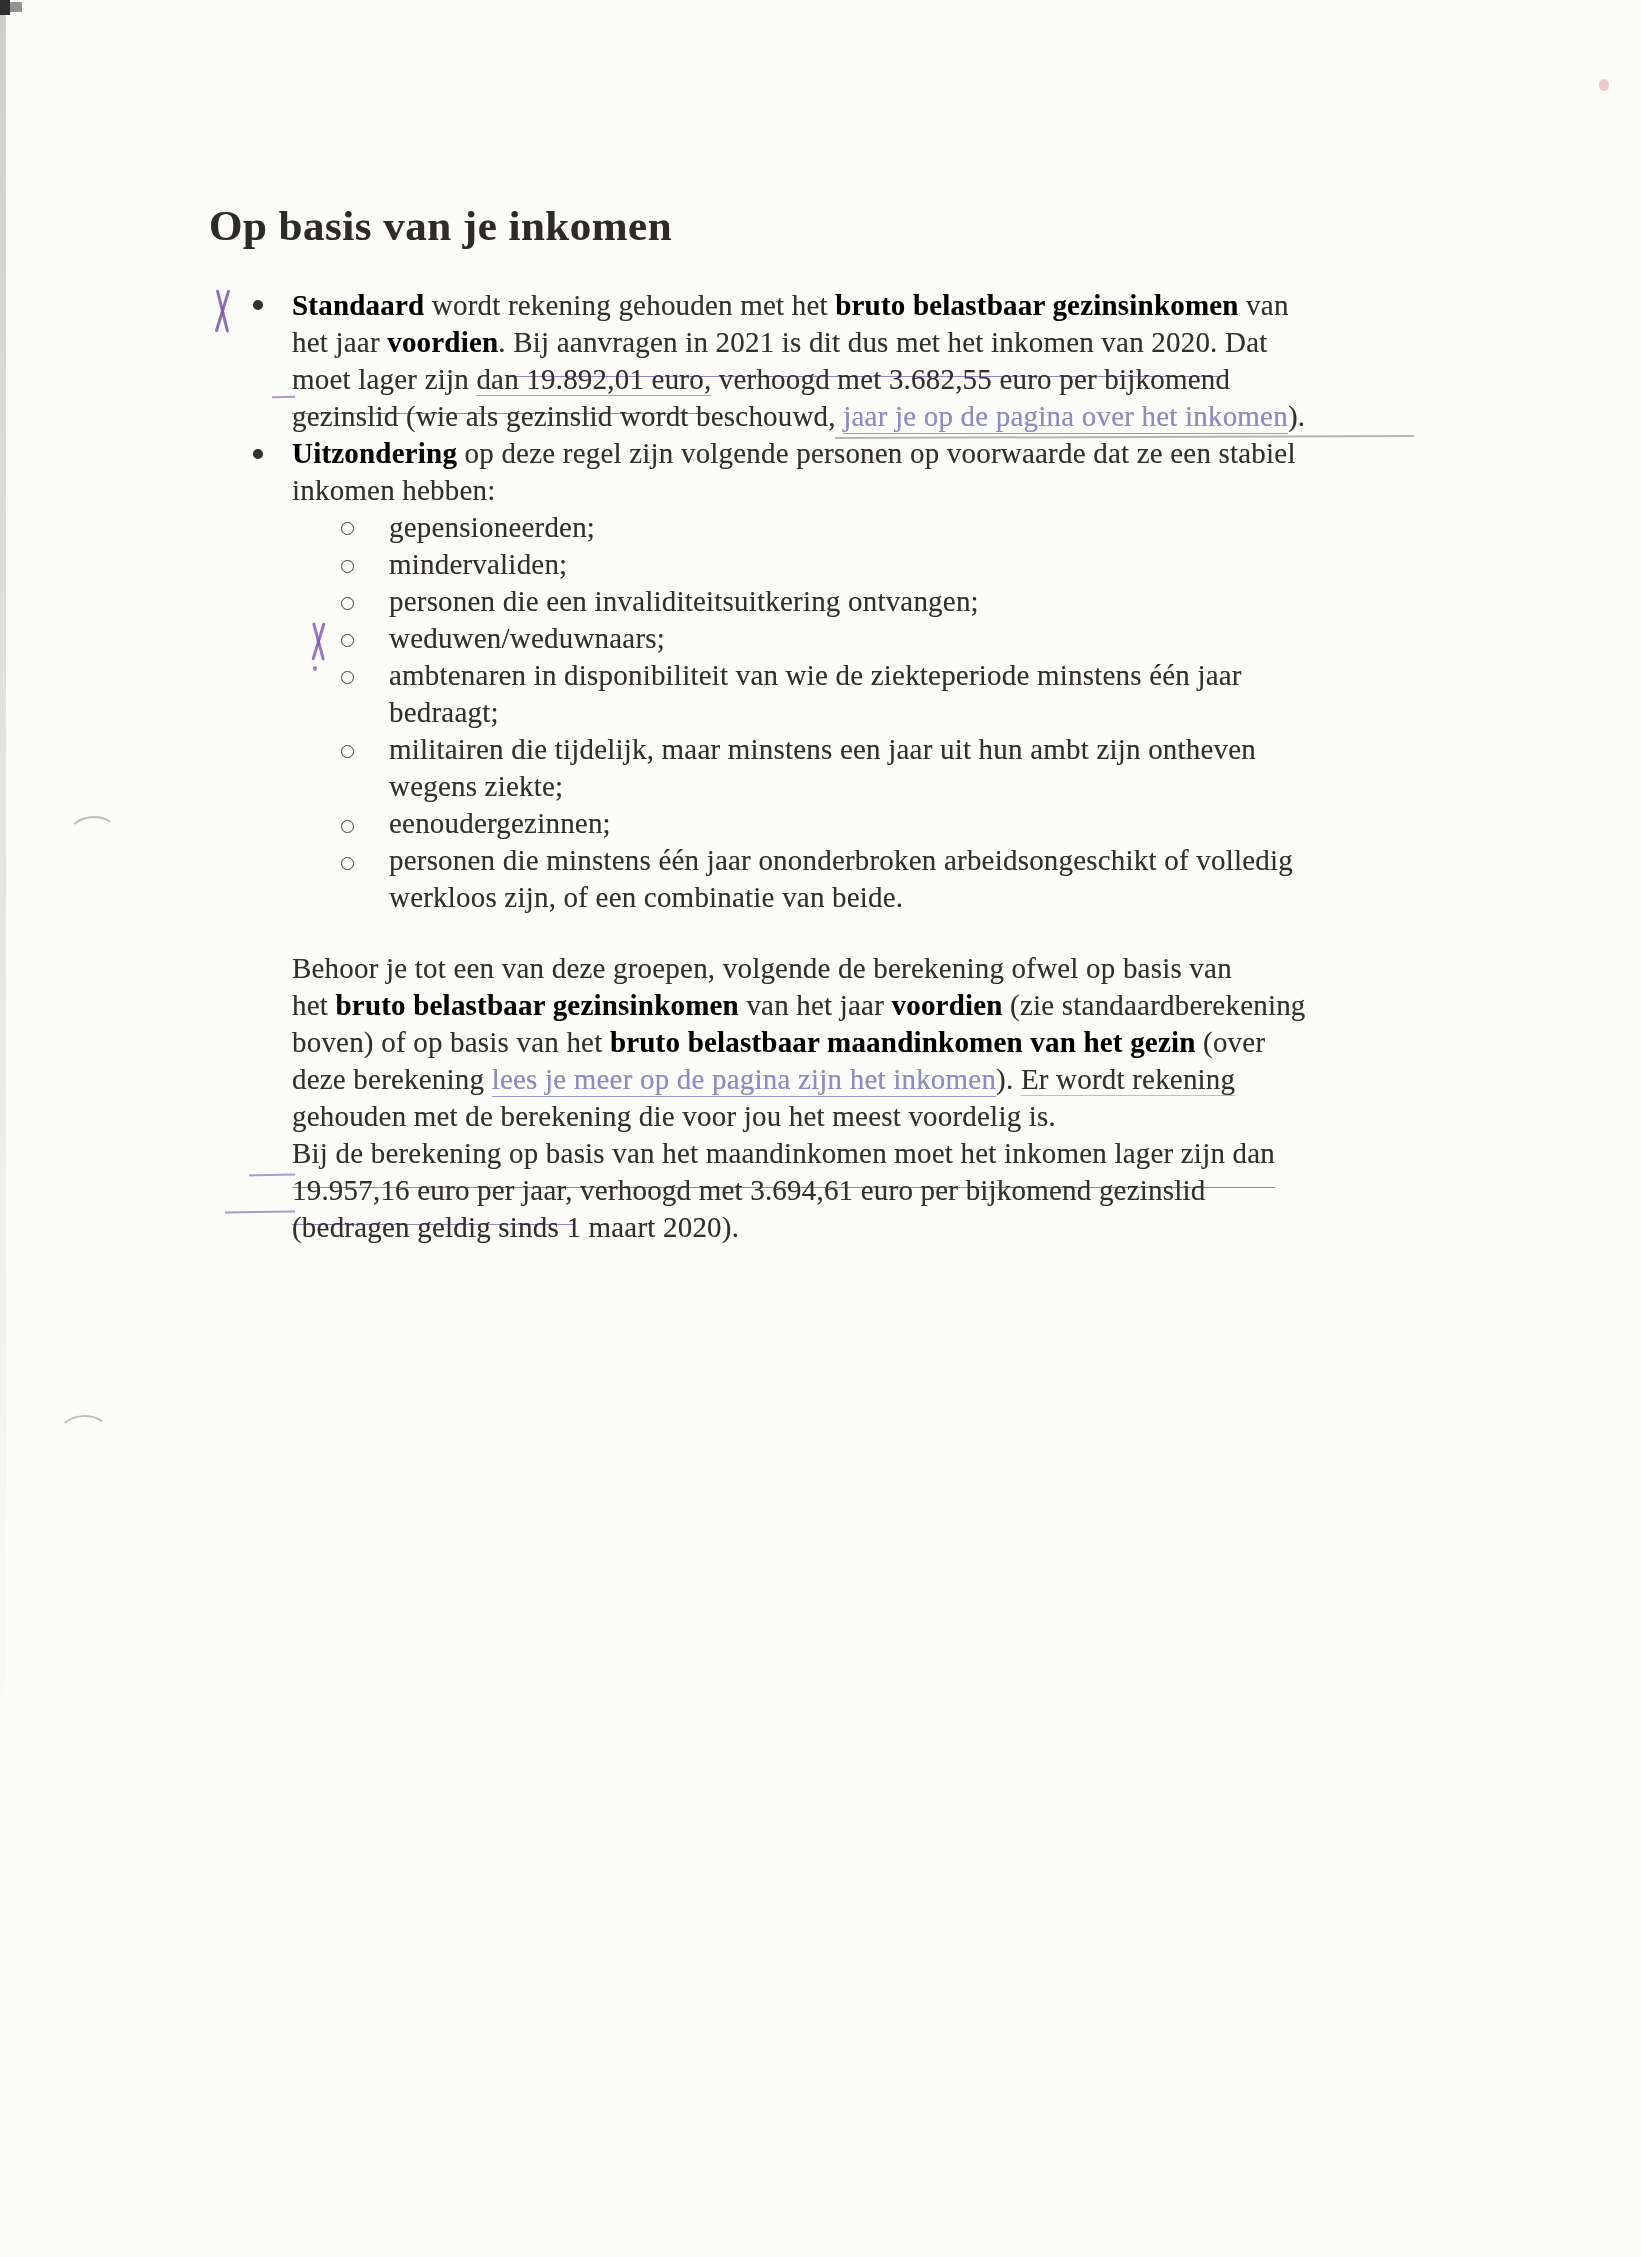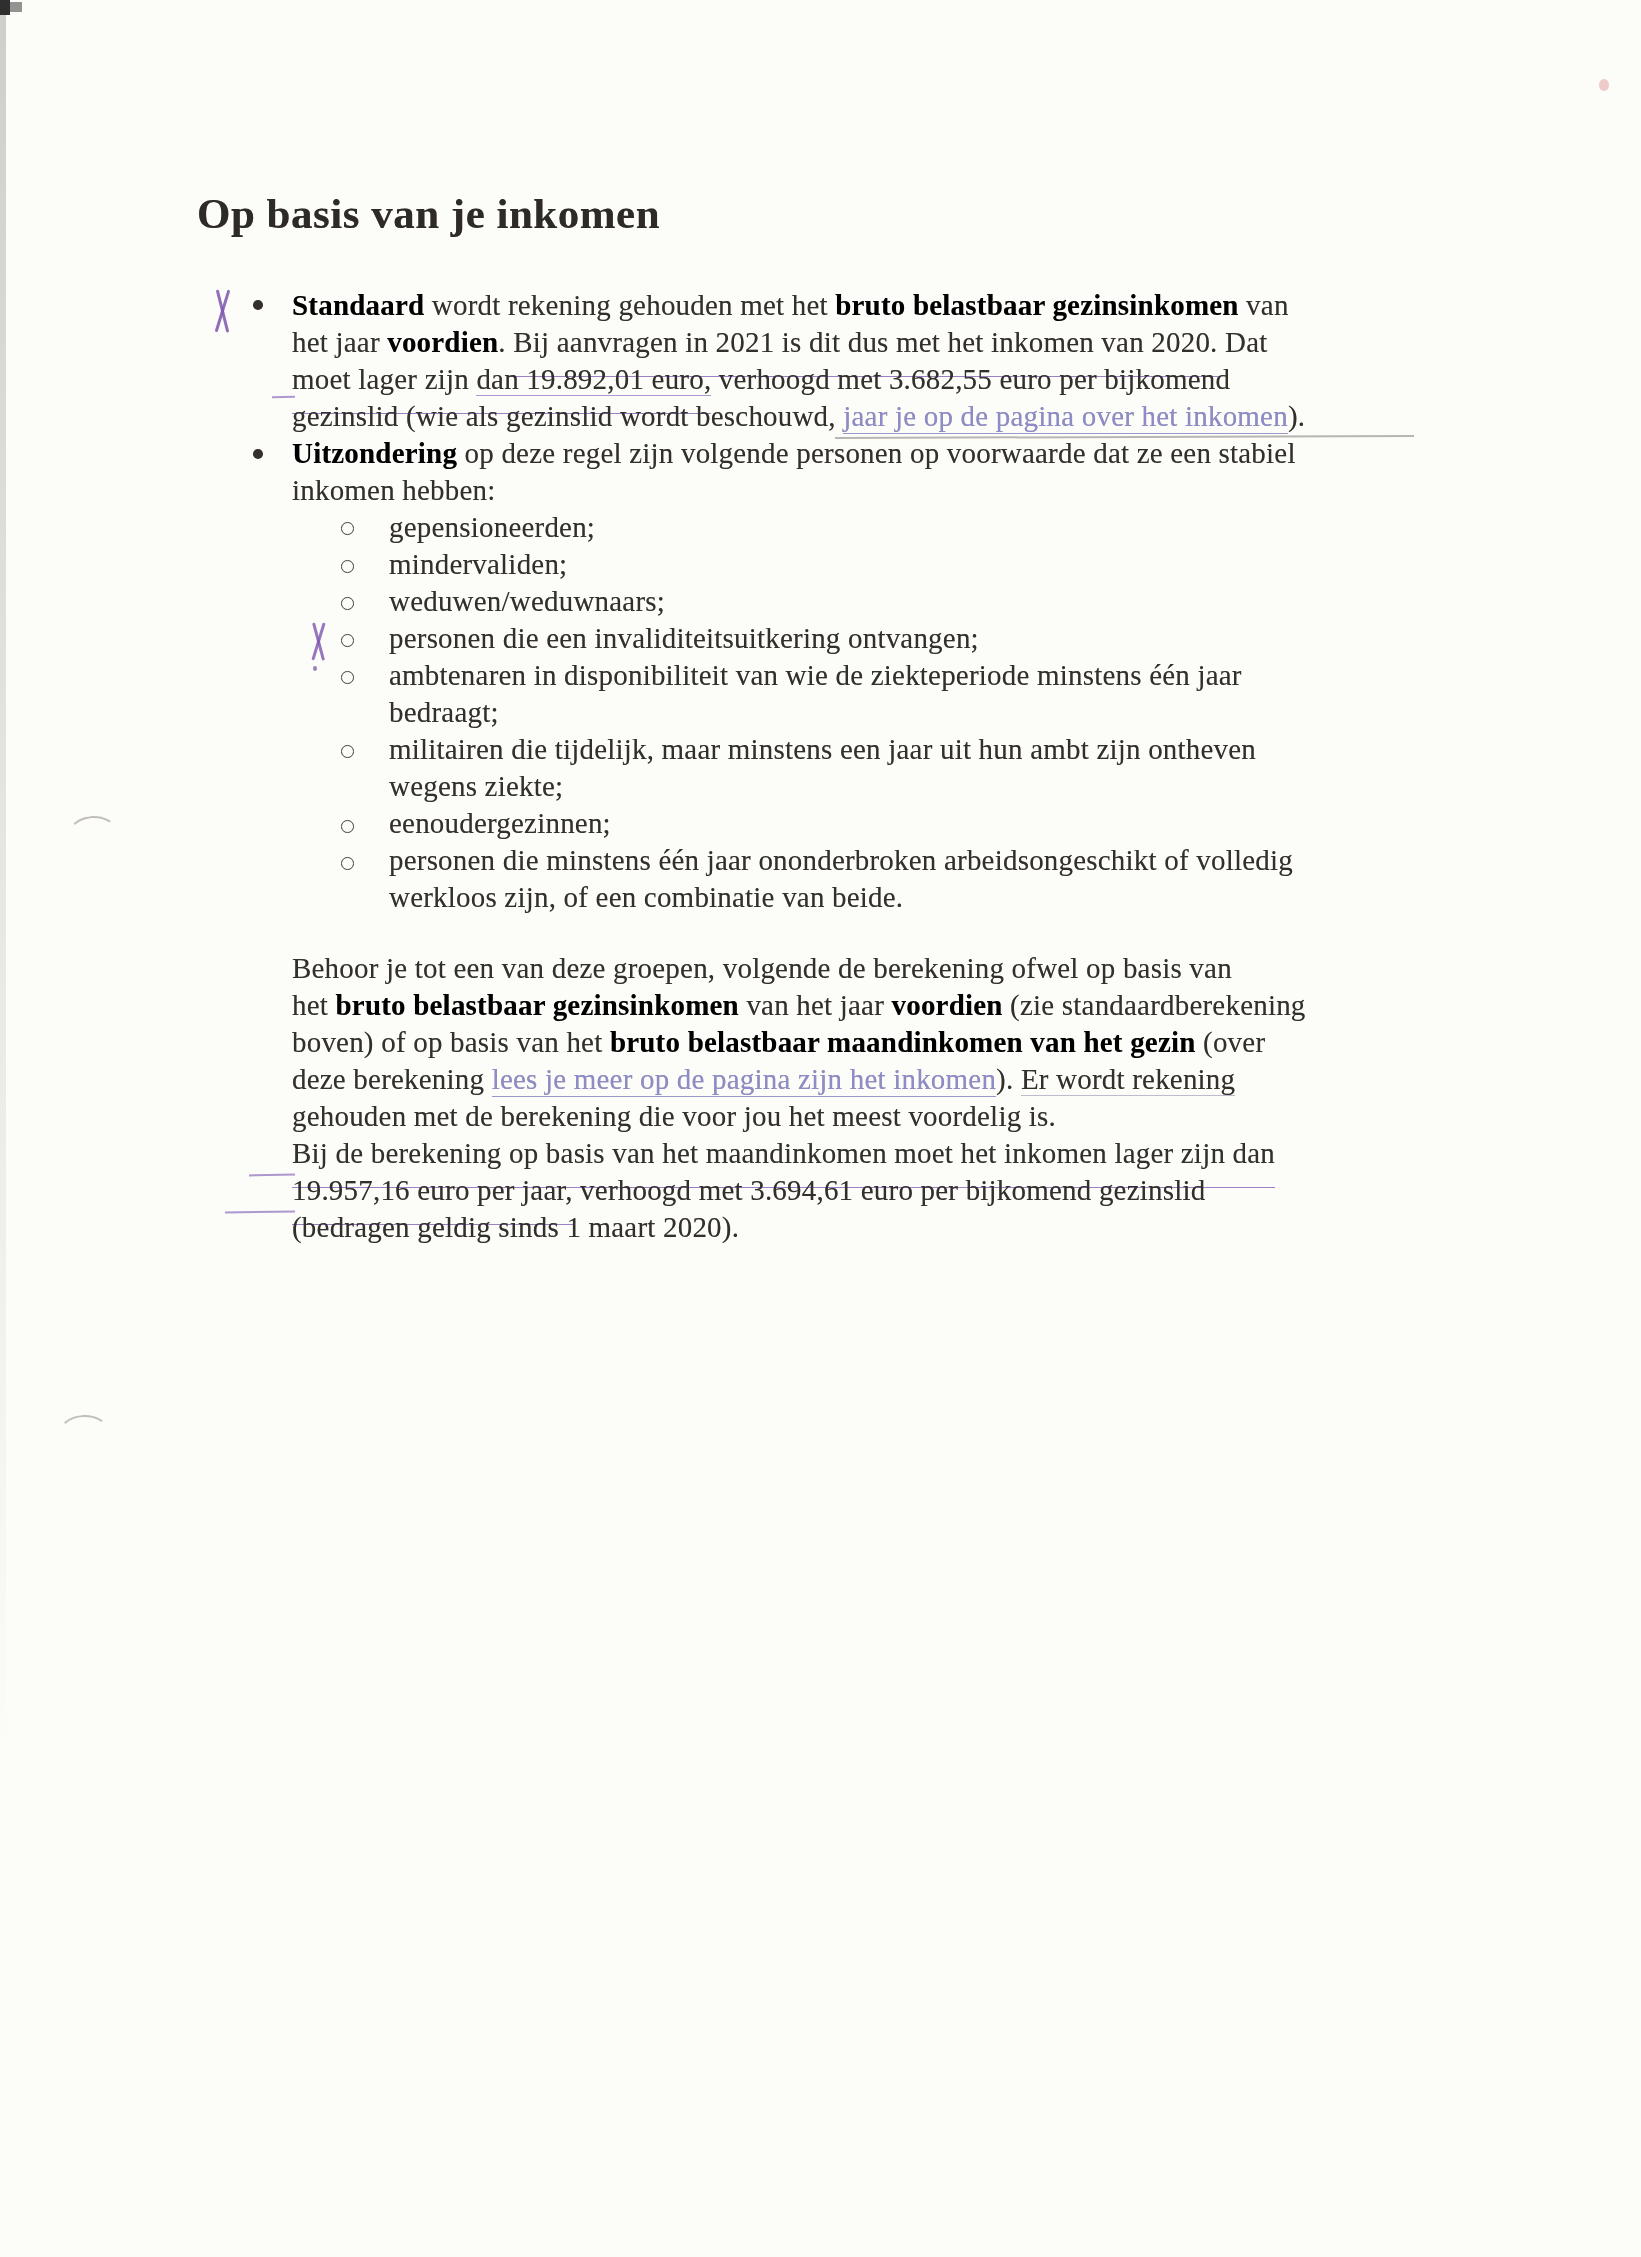--- a/index.html
+++ b/index.html
@@ -17,21 +17,21 @@
   .corner-mark-a{position:absolute;left:0;top:0;width:9.7px;height:14.5px;background:#2f2f2f;}
   .corner-mark-b{position:absolute;left:9.7px;top:1.9px;width:12.6px;height:10.6px;background:rgba(60,60,60,.55);}
   .pencil-arc{position:absolute;border:2.9px solid transparent;border-top-color:rgba(145,141,133,.55);
     border-radius:50%;}
   .arc1{left:68px;top:816px;width:46px;height:33px;transform:rotate(-4deg);}
   .arc2{left:58px;top:1415px;width:48px;height:35px;transform:rotate(-3deg);}
   .pink-speck{position:absolute;left:1599px;top:79px;width:9.7px;height:11.6px;border-radius:50%;
     background:rgba(225,160,165,.55);}
   
   .title{
-    position:absolute;left:197px;top:189px;margin:0;
+    position:absolute;left:197px;top:189px;margin:12px;
     font-size:43px;font-weight:700;letter-spacing:0.5px;color:#2e2b27;
     text-shadow:0 0 0.6px rgba(70,66,60,.55);
   }
   
   .textcol{position:absolute;left:292px;top:287px;width:1217px;
     font-size:29px;letter-spacing:0.2px;
     text-shadow:0 0 0.6px rgba(70,66,60,.45);}
   .line{height:37px;line-height:37px;white-space:nowrap;}
   .line.indent{padding-left:97px;}
   .spacer{height:34px;}
@@ -113,22 +113,22 @@
     <div class="line"><span class="hand-u"><span>moet lager zijn </span><span class="hand-u-top">dan 19.892,01 euro,</span></span><span> verhoogd met 3.682,55 euro per bijkomend</span></div>
 
     <div class="line"><span>gezinslid (wie als gezinslid wordt beschouwd, </span><a href="#" class="plink">jaar je op de pagina over het inkomen</a><span>).</span></div>
 
     <div class="line"><b>Uitzondering</b><span> op deze regel zijn volgende personen op voorwaarde dat ze een stabiel</span></div>
 
     <div class="line">inkomen hebben:</div>
 
     <div class="line indent">gepensioneerden;</div>
     <div class="line indent">mindervaliden;</div>
+    <div class="line indent">personen die een invaliditeitsuitkering ontvangen;</div>
     <div class="line indent">weduwen/weduwnaars;</div>
-    <div class="line indent">personen die een invaliditeitsuitkering ontvangen;</div>
     <div class="line indent">ambtenaren in disponibiliteit van wie de ziekteperiode minstens één jaar</div>
     <div class="line indent">bedraagt;</div>
     <div class="line indent">militairen die tijdelijk, maar minstens een jaar uit hun ambt zijn ontheven</div>
     <div class="line indent">wegens ziekte;</div>
     <div class="line indent">eenoudergezinnen;</div>
     <div class="line indent">personen die minstens één jaar ononderbroken arbeidsongeschikt of volledig</div>
     <div class="line indent">werkloos zijn, of een combinatie van beide.</div>
 
     <div class="spacer"></div>
 

